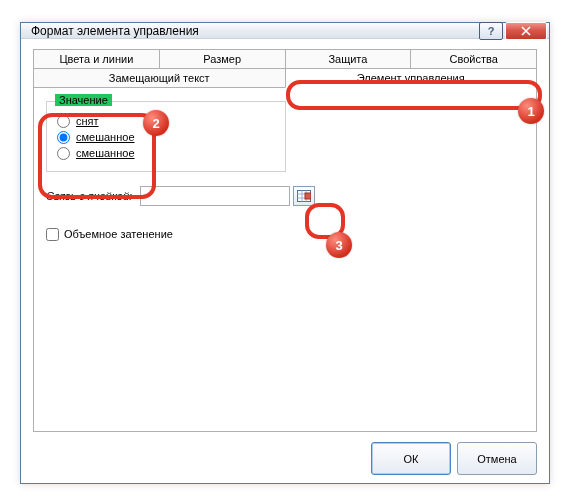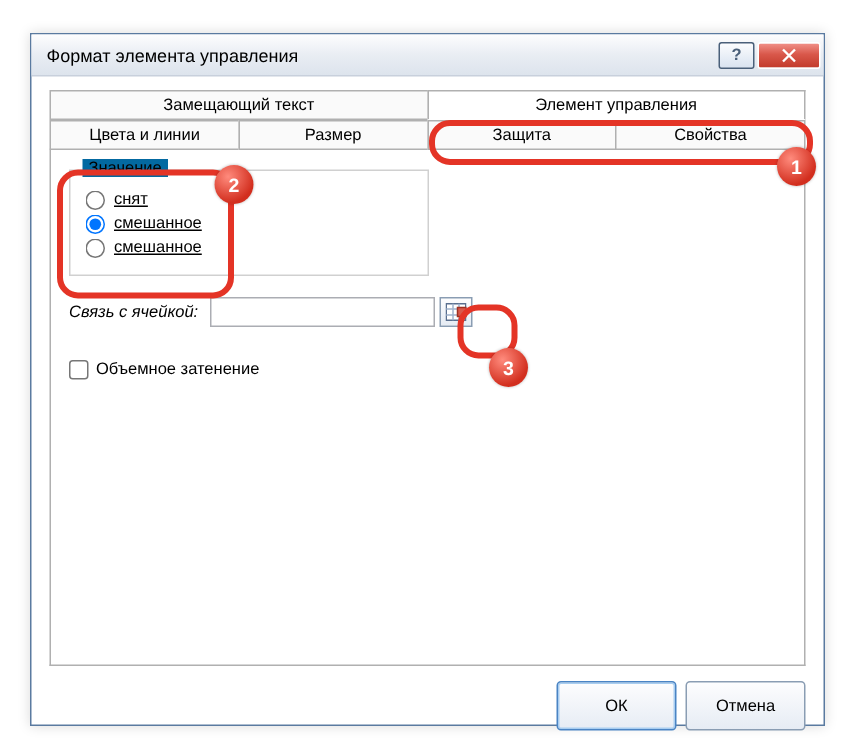--- a/index.html
+++ b/index.html
@@ -16,21 +16,21 @@
     position: absolute;
     left: 20px;
     top: 22px;
     width: 530px;
     height: 462px;
     background: #fff;
     border: 1px solid #5a7aa0;
     box-shadow: 0 0 8px rgba(0,0,0,0.15);
   }
   .titlebar {
-    height: 28px;
+    height: 16px;
     background: linear-gradient(to bottom, #fdfdfe 0%, #e9edf3 50%, #dde4ed 100%);
     border-bottom: 1px solid #c8d0dc;
     display: flex;
     align-items: center;
     padding: 0 2px 0 10px;
   }
   .titlebar .title {
     flex: 1;
     font-size: 12px;
     color: #000;
@@ -103,21 +103,21 @@
     border: 1px solid #d0d0d0;
     padding: 10px 10px 8px 10px;
     width: 240px;
     position: relative;
     margin-bottom: 14px;
   }
   .groupbox-label {
     position: absolute;
     top: -8px;
     left: 8px;
-    background: #0369a1;
+    background: #22c55e;
     padding: 0 4px;
     font-size: 11px;
   }
   .radio-row {
     display: flex;
     align-items: flex-start;
     margin: 3px 0;
     cursor: pointer;
     text-decoration: underline;
   }
@@ -220,29 +220,29 @@
     <div class="tbbtn help-btn">?</div>
     <div class="tbbtn close-btn">
       <svg viewBox="0 0 10 10">
           <path d="M1 1 L9 9 M9 1 L1 9" stroke="#fff" stroke-width="1.6"></path>
         </svg>
     </div>
   </div>
 
   <div class="content">
     <div class="tabs-wrap">
-      <div class="tabrow tabrow2">
-        <div class="tab">Замещающий текст</div>
-        <div class="tab active">Элемент управления</div>
-      </div>
       <div class="tabrow tabrow1">
         <div class="tab">Цвета и линии</div>
         <div class="tab">Размер</div>
         <div class="tab">Защита</div>
         <div class="tab">Свойства</div>
+      </div>
+      <div class="tabrow tabrow2">
+        <div class="tab">Замещающий текст</div>
+        <div class="tab active">Элемент управления</div>
       </div>
       <div class="tab-body">
         <div class="groupbox">
           <div class="groupbox-label">Значение</div>
           <label class="radio-row">
             <input type="radio" name="val" style="">
             <span>снят</span>
           </label>
           <label class="radio-row">
             <input type="radio" name="val" checked="" style="">

